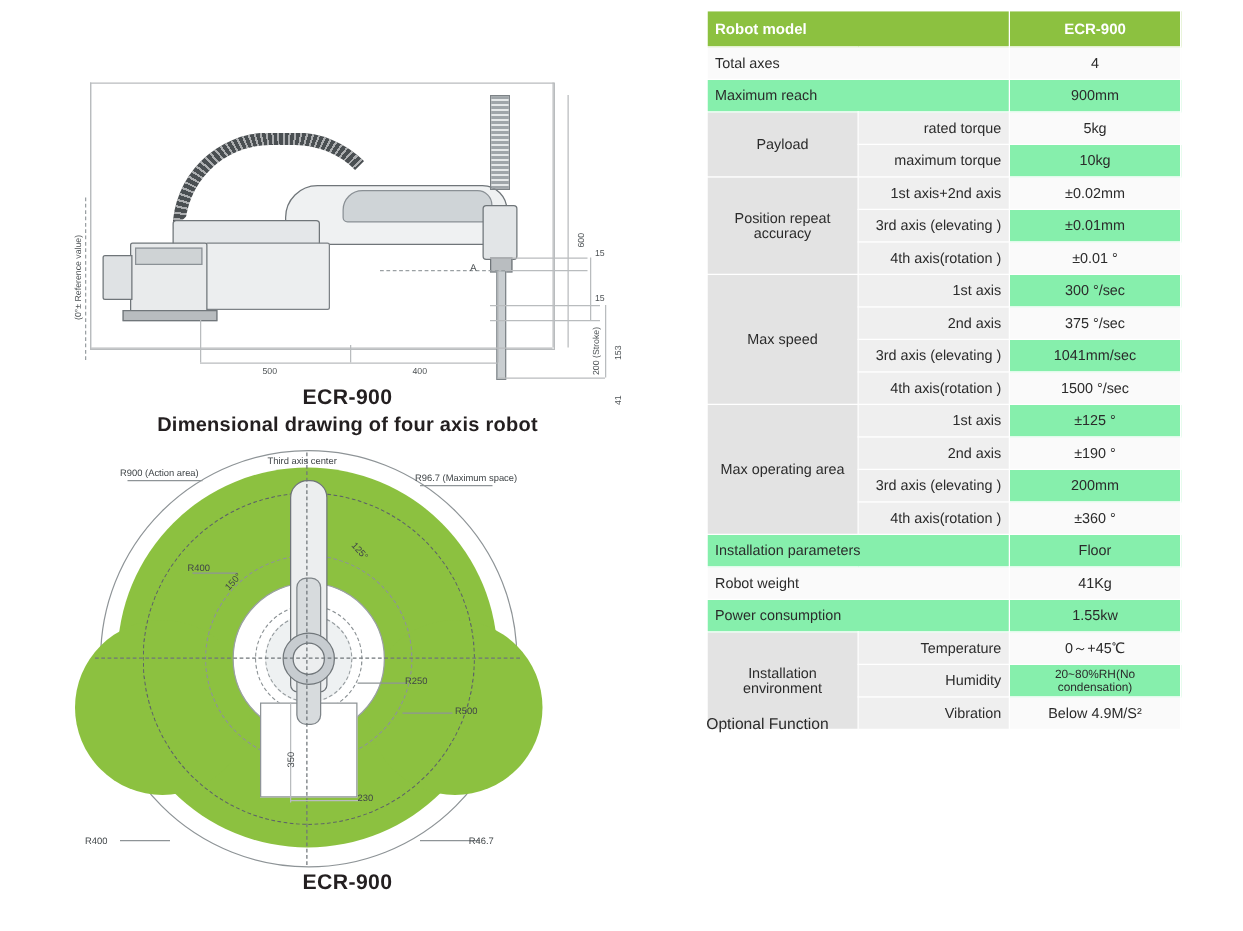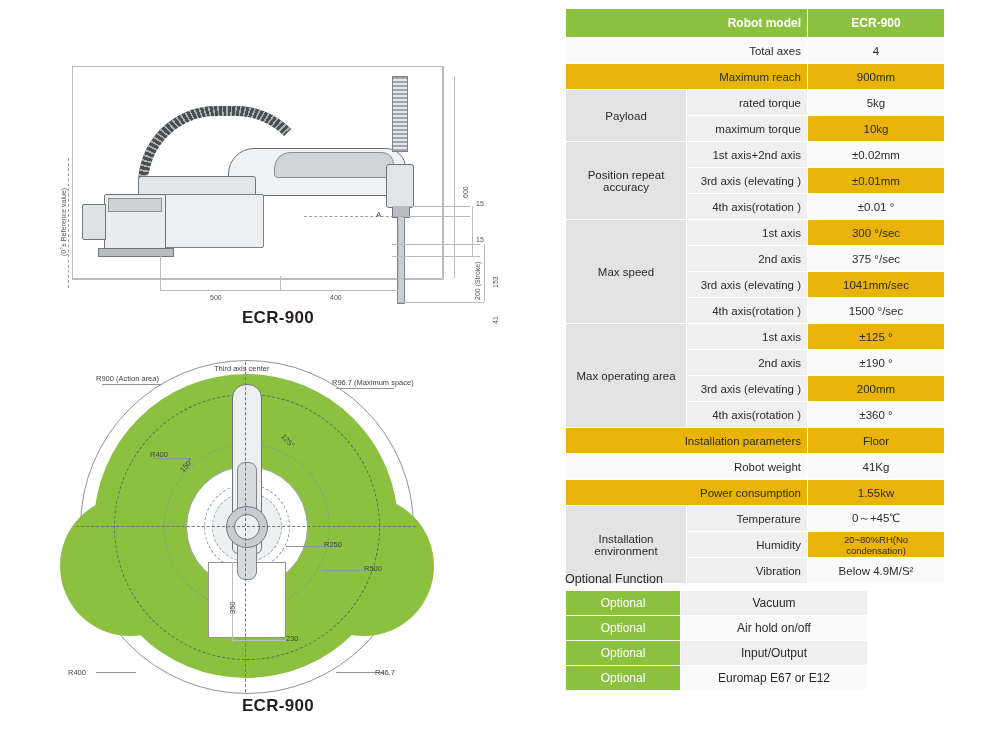--- a/index.html
+++ b/index.html
@@ -333,28 +333,28 @@
   }
   table.spec td {
     border: 1px solid #ffffff;
     font-size: 11.5px;
     height: 23px;
     padding: 1px 6px;
     color: #2b2b2b;
     background: #efefef;
   }
   table.spec td.lbl {
-    text-align: right;
+    text-align: left;
   }
   table.spec td.val {
     text-align: center;
     width: 124px;
   }
   table.spec td.alt {
-    background: #eab308;
+    background: #86efac;
   }
   table.spec td.white {
     background: #fafafa;
   }
   table.spec tr.head td {
     background: #8cc140;
     color: #ffffff;
     font-weight: bold;
     font-size: 12px;
     height: 26px;
@@ -468,20 +468,21 @@
       <div class="dim-label" style="left:168px; top:246px;">500</div>
       <div class="dim-label" style="left:288px; top:246px;">400</div>
       <div class="dim-label" style="left:334px; top:162px; font-size:8px;">A</div>
       <div class="dim-label rot" style="left:18px; top:208px;">(0°± Reference value)</div>
 
       <div class="dim-label rot" style="left:432px; top:252px;">200 (Stroke)</div>
     </div>
 
     <div class="caption-top">
       <div class="drawing-caption cap-model">ECR-900</div>
+      <div class="drawing-caption cap-desc">Dimensional drawing of four axis robot</div>
     </div>
 
     <div class="motion-drawing">
 
       <div class="outline-circle oc-max"></div>
       <div class="green-lobe lobe-main"></div>
       <div class="green-lobe lobe-left"></div>
       <div class="green-lobe lobe-right"></div>
 
       <div class="outline-circle oc-mid"></div>
@@ -631,34 +632,14 @@
         <tr>
           <td class="sub white">Vibration</td>
           <td class="val white">Below 4.9M/S²</td>
         </tr>
       </tbody>
     </table>
   </div>
 
   <div class="optional-title">Optional Function</div>
 
-  <table class="optional">
-    <tbody>
-      <tr>
-        <td class="opt">Optional</td>
-        <td class="optval">Vacuum</td>
-      </tr>
-      <tr>
-        <td class="opt">Optional</td>
-        <td class="optval alt">Air hold on/off</td>
-      </tr>
-      <tr>
-        <td class="opt">Optional</td>
-        <td class="optval">Input/Output</td>
-      </tr>
-      <tr>
-        <td class="opt">Optional</td>
-        <td class="optval alt">Euromap E67 or E12</td>
-      </tr>
-    </tbody>
-  </table>
 
 </div>
 
 </body></html>

